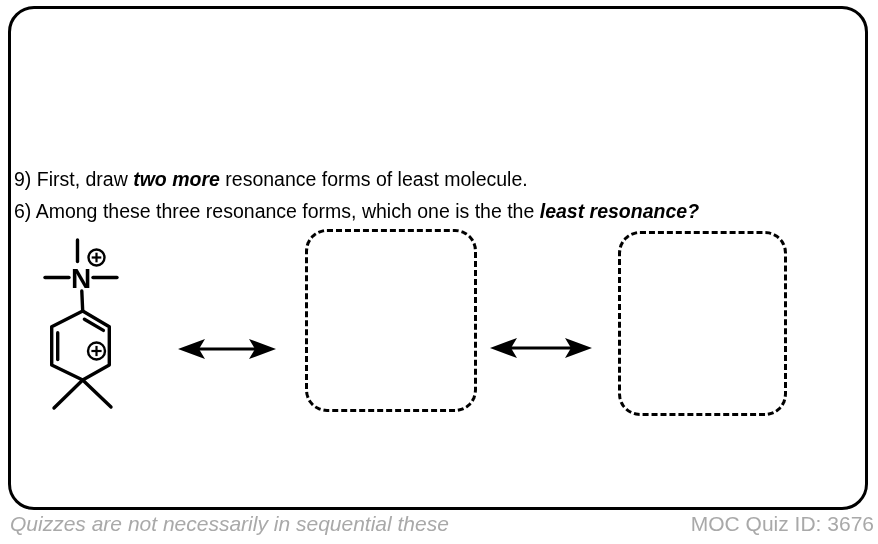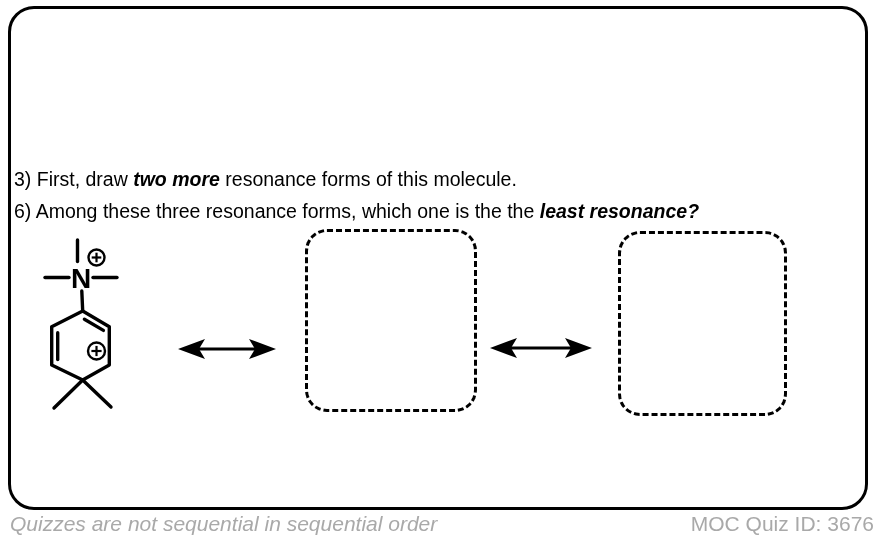--- a/index.html
+++ b/index.html
@@ -99,21 +99,21 @@
   svg .arrowhead { fill: #000000; stroke: none; }
 </style>
 </head>
 <body>
 
 <div class="canvas">
 
   <div class="frame"></div>
 
   <div class="questions">
-    <div><span>3) First, draw </span><b>two more</b><span> resonance forms of this molecule.</span></div>
+    <div><span>9) First, draw </span><b>two more</b><span> resonance forms of least molecule.</span></div>
     <div><span>6) Among these three resonance forms, which one is the the </span><b>least resonance?</b></div>
   </div>
 
   <svg class="molecule" width="115" height="187" viewBox="30 228 115 187">
 
     <line class="bond" x1="77.5" y1="240" x2="77.5" y2="261.5"></line>
     <line class="bond" x1="45" y1="277.5" x2="69" y2="277.5"></line>
     <line class="bond" x1="93" y1="277.5" x2="117" y2="277.5"></line>
 
     <g>
@@ -151,17 +151,17 @@
 
   <svg class="arrow arrow2" width="104" height="26" viewBox="0 0 104 26">
     <line class="arrowline" x1="16" y1="13" x2="88" y2="13"></line>
     <polygon class="arrowhead" points="1,13 28,3 22,13 28,23"></polygon>
     <polygon class="arrowhead" points="103,13 76,3 82,13 76,23"></polygon>
   </svg>
 
   <div class="answer-box box2"></div>
 
   <div class="footer">
-    <div class="note">Quizzes are not sequential in sequential order</div>
+    <div class="note">Quizzes are not necessarily in sequential these</div>
     <div class="quizid">MOC Quiz ID: 3676</div>
   </div>
 
 </div>
 
 </body></html>

